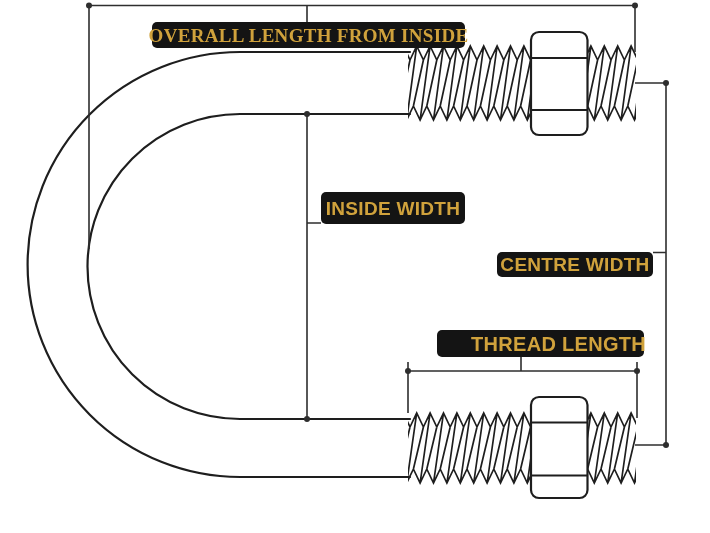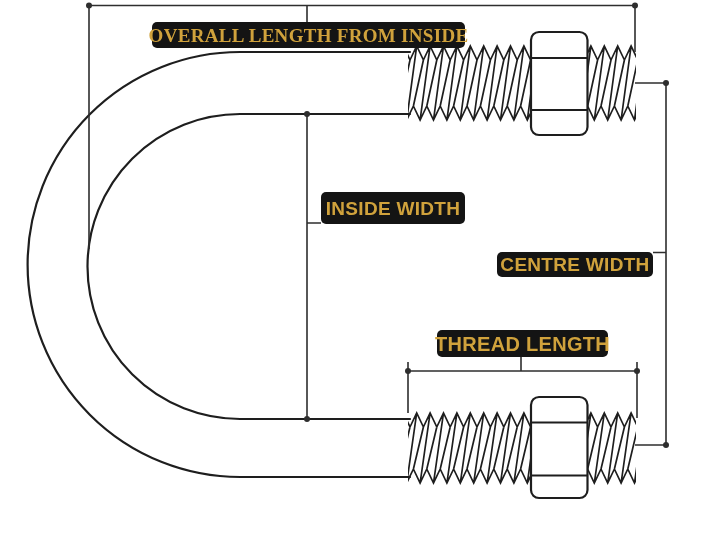--- a/index.html
+++ b/index.html
@@ -26,21 +26,21 @@
     font-weight:700;
     font-size:19px;
     letter-spacing:.3px;
     white-space:nowrap;
     border-radius:5px;
     line-height:1;
   }
   .lbl-overall{left:152px;top:22px;width:313px;height:26px;font-family:Liberation Serif, serif;}
   .lbl-inside{left:321px;top:192px;width:144px;height:32px;}
   .lbl-centre{left:497px;top:240px;width:156px;height:25px;margin-top:12px;}
-  .lbl-thread{left:437px;top:330px;width:171px;height:27px;font-size:20px;}
+  .lbl-thread{left:437px;top:330px;width:171px;height:27px;font-size:20px;padding-left:36px;}
 </style>
 </head>
 <body>
 
 <div class="stage">
 
   <svg width="710" height="533" viewBox="0 0 710 533">
     <defs>
       <clipPath id="clip-thread-top">
           <rect x="408" y="43" width="228" height="80"></rect>

